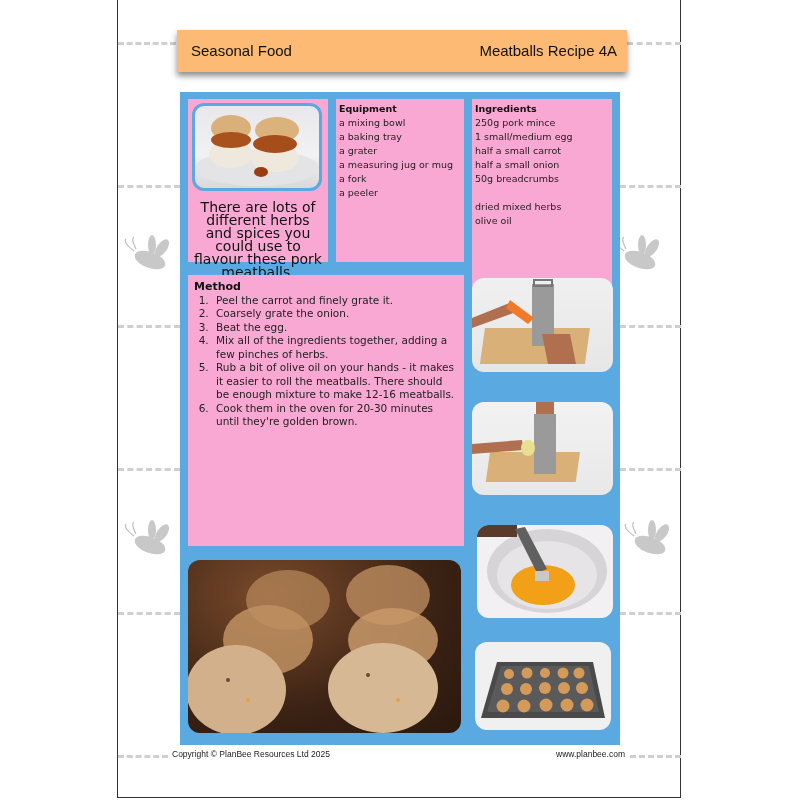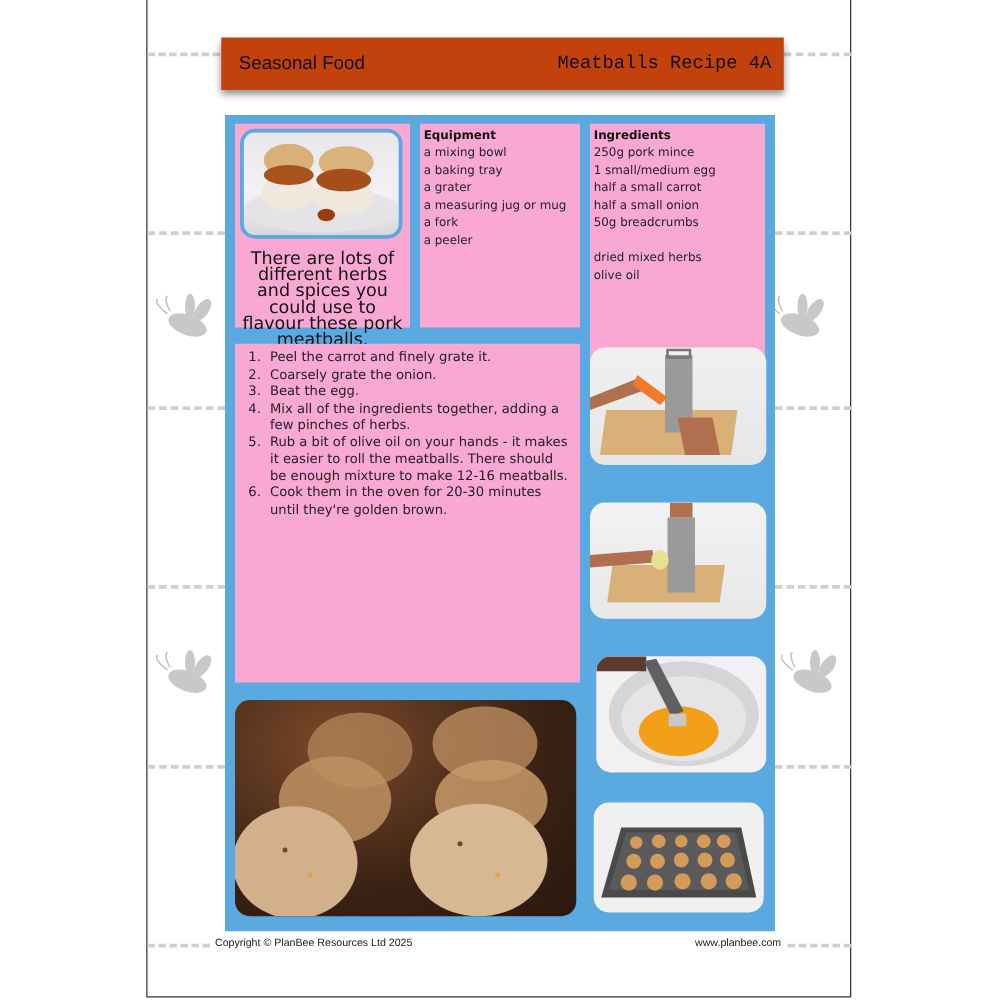--- a/index.html
+++ b/index.html
@@ -1,21 +1,21 @@
 <!DOCTYPE html>
 <html><head>
 <meta charset="utf-8">
 <style>
   html, body { margin:0; padding:0; background:#ffffff; }
   body { width:800px; height:800px; position:relative; overflow:hidden; font-family:"DejaVu Sans", sans-serif; }
   .page { position:absolute; left:117px; top:-1px; width:564px; height:799px; border:1px solid #333; background:#fff; box-sizing:border-box; }
   .bg-dash { position:absolute; border-top:3px dashed #cfcfcf; height:0; }
-  .header { position:absolute; left:177px; top:30px; width:450px; height:42px; background:#c2410c; box-shadow:0 4px 6px rgba(0,0,0,0.45); }
+  .header { position:absolute; left:177px; top:30px; width:450px; height:42px; background:#fdba74; box-shadow:0 4px 6px rgba(0,0,0,0.45); }
   .header .left { position:absolute; left:14px; top:12px; font-family:"Liberation Sans", sans-serif; font-size:15px; color:#111; }
-  .header .right { position:absolute; right:10px; top:12px; font-family:Liberation Mono, monospace; font-size:15px; color:#111; }
+  .header .right { position:absolute; right:10px; top:12px; font-family:Liberation Sans, sans-serif; font-size:15px; color:#111; }
   .panel { position:absolute; left:180px; top:92px; width:440px; height:653px; background:#5aa9e0; }
   .box { position:absolute; background:#f9a8d4; }
   .txt { font-family:"DejaVu Sans", sans-serif; font-size:9.5px; line-height:14px; color:#222; }
   .title { font-weight:bold; color:#111; }
   .photo { position:absolute; border-radius:12px; overflow:hidden; }
   .caption { position:absolute; left:4px; right:4px; top:102px; text-align:center; font-size:14px; line-height:13px; color:#111; }
   ol.steps { margin:0; padding:0 0 0 18px; }
   ol.steps li { padding-left:4px; }
   .footer-left { position:absolute; left:172px; top:749px; font-family:"Liberation Sans", sans-serif; font-size:8.5px; color:#222; }
   .footer-right { position:absolute; left:556px; top:749px; font-family:"Liberation Sans", sans-serif; font-size:8.5px; color:#222; }
@@ -103,20 +103,21 @@
   <div>1 small/medium egg</div>
   <div>half a small carrot</div>
   <div>half a small onion</div>
   <div>50g breadcrumbs</div>
   <div style="height:14px;"></div>
   <div>dried mixed herbs</div>
   <div>olive oil</div>
 </div>
 
 <div class="box txt" style="left:188px; top:275px; width:276px; height:271px; padding:5px 6px; box-sizing:border-box; font-size:10.5px; line-height:13.5px;">
+  <div class="title" style="font-size:11px;">Method</div>
   <ol class="steps">
     <li>Peel the carrot and finely grate it.</li>
     <li>Coarsely grate the onion.</li>
     <li>Beat the egg.</li>
     <li>Mix all of the ingredients together, adding a few pinches of herbs.</li>
     <li>Rub a bit of olive oil on your hands - it makes it easier to roll the meatballs. There should be enough mixture to make 12-16 meatballs.</li>
     <li>Cook them in the oven for 20-30 minutes until they're golden brown.</li>
   </ol>
   <div style="height:13px;"></div>
 </div>

